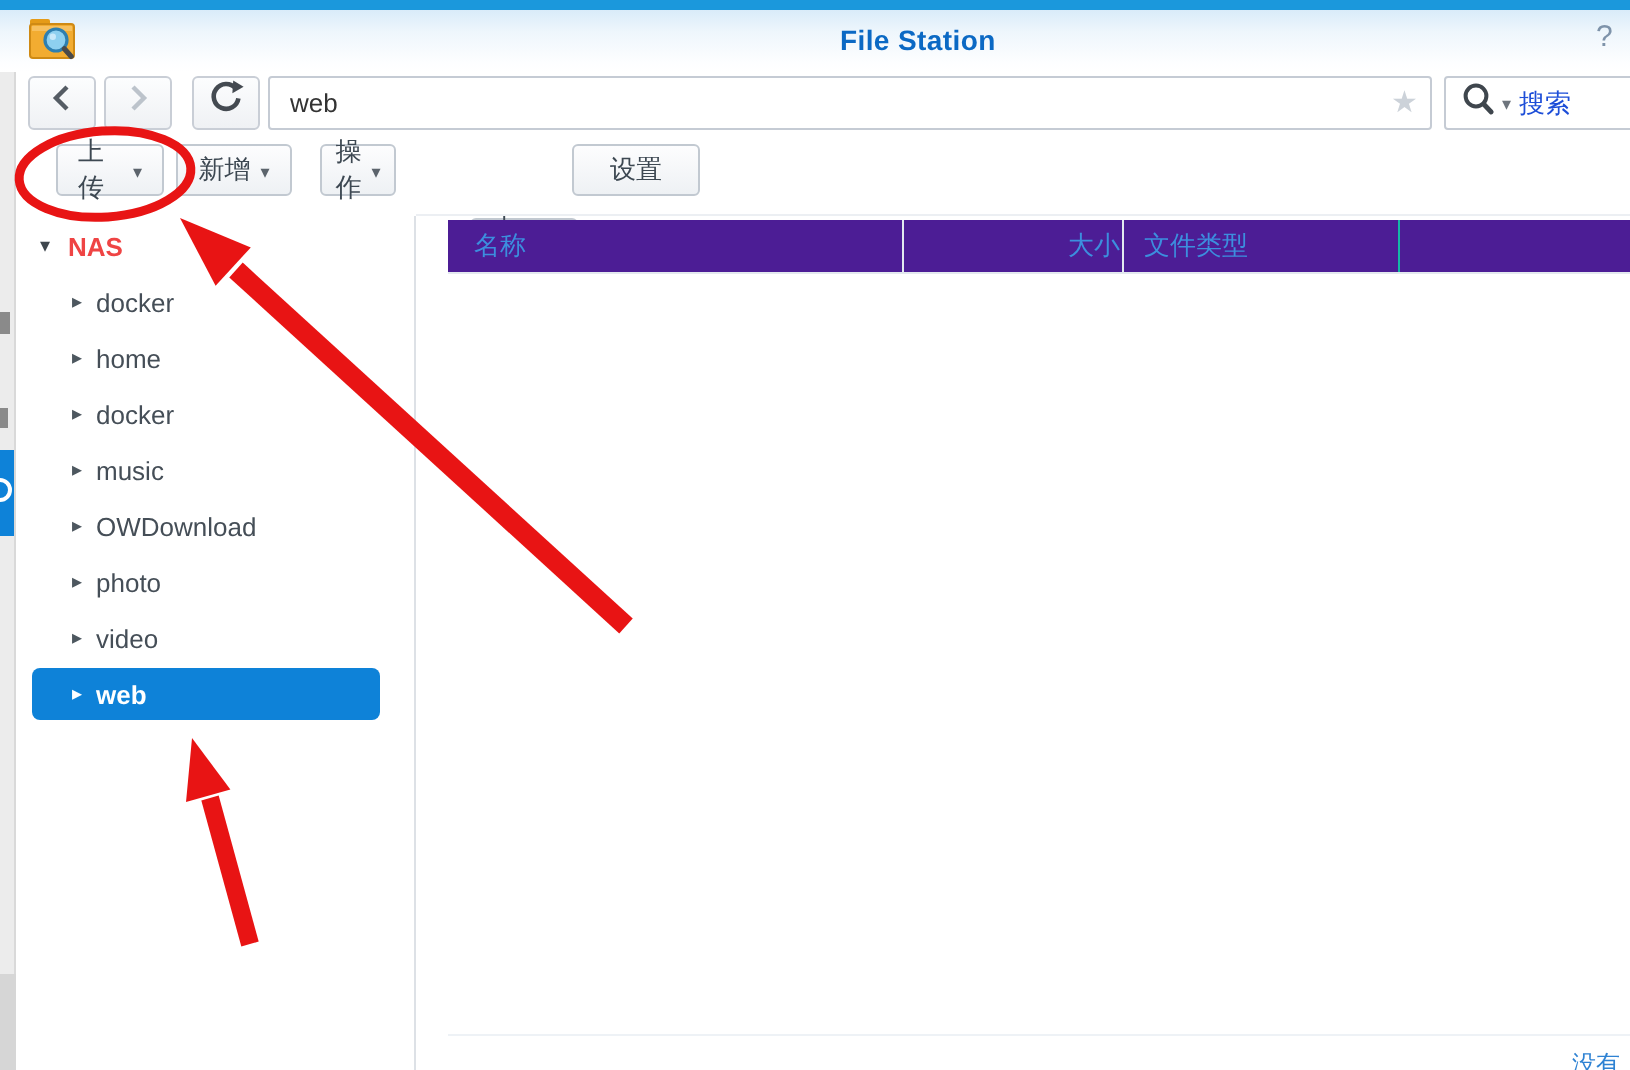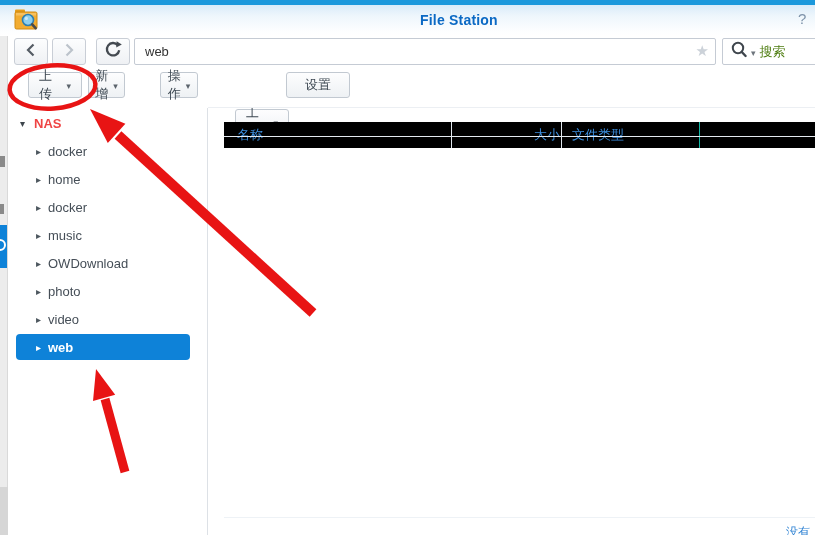--- a/index.html
+++ b/index.html
@@ -44,21 +44,21 @@
     position:absolute; left:10px; top:0; width:540px; height:25px; border:none; outline:none;
     font-family:inherit; font-size:13px; color:#333; background:transparent;
   }
   .addr-star { position:absolute; right:6px; top:3px; font-size:15px; color:#ccd2d9; cursor:pointer; }
   .search-box {
     left:722px; top:38px; width:100px; height:27px;
     border:1px solid #c5cbd4; border-radius:2px; background:#fff;
     display:flex; align-items:center; padding-left:7px; cursor:text;
   }
   .search-caret { font-size:9px; color:#6e757d; margin:2px 4px 0 3px; }
-  .search-placeholder { font-size:13px; color:#4d7c0f; }
+  .search-placeholder { font-size:13px; color:#1d4ed8; }
 
   
   .tb-btn {
     top:72px; height:26px; border:1px solid #c2c9d1; border-radius:3px;
     background:linear-gradient(180deg,#fdfdfe,#eef1f4);
     display:flex; align-items:center; justify-content:center; gap:5px;
     font-size:13px; color:#3d4852; cursor:pointer; padding:0 10px;
   }
   .tb-caret { font-size:9px; color:#5c646c; margin-top:2px; }
 
@@ -74,21 +74,21 @@
   }
   .tree-item.selected .arrow { color:#ffffff; }
   .tree-item.selected .lbl { color:#ffffff; font-weight:bold; }
 
   .v-divider { left:207px; top:108px; width:1px; height:427px; background:#dde1e6; }
   .main-topline { left:208px; top:107px; width:607px; height:1px; background:#eceff3; }
 
   
   .col-h {
     top:110px; height:26px; display:flex; align-items:center;
-    font-size:13px; color:#3c8ede; cursor:pointer; background:#000000;margin-top:12px;
+    font-size:13px; color:#3c8ede; cursor:pointer; background:#4c1d95;
   }
   .col-name { left:224px; width:228px; padding-left:13px; border-right:1px solid #e3e9f0; }
   .col-size { left:452px; width:110px; padding-right:1px; justify-content:flex-end; border-right:1px solid #e3e9f0; }
   .col-type { left:562px; width:138px; padding-left:10px; border-right:1px solid #14b8a6; }
   .col-extra { left:700px; width:115px; }
   .header-underline { left:224px; top:136px; width:591px; height:1px; background:#e3e9ef; }
 
   .status-line { left:224px; top:517px; width:591px; height:1px; background:#eef2f6; }
   .empty-hint { left:786px; top:524px; font-size:12px; color:#2e82d3; }
 
@@ -156,21 +156,21 @@
     </svg>
   </span>
   <span class="search-caret">▾</span>
   <span class="search-placeholder">搜索</span>
 </div>
 
 <div class="abs tb-btn" style="left:28px;width:54px;">
   <span>上传</span>
   <span class="tb-caret">▾</span>
 </div>
-<div class="abs tb-btn" style="left:88px;width:37px;">
+<div class="abs tb-btn" style="left:88px;width:58px;">
   <span>新增</span>
   <span class="tb-caret">▾</span>
 </div>
 <div class="abs tb-btn" style="left:160px;width:38px;">
   <span>操作</span>
   <span class="tb-caret">▾</span>
 </div>
 <div class="abs tb-btn" style="left:235px;width:54px;margin-top:37px;">
   <span>工具</span>
   <span class="tb-caret">▾</span>

